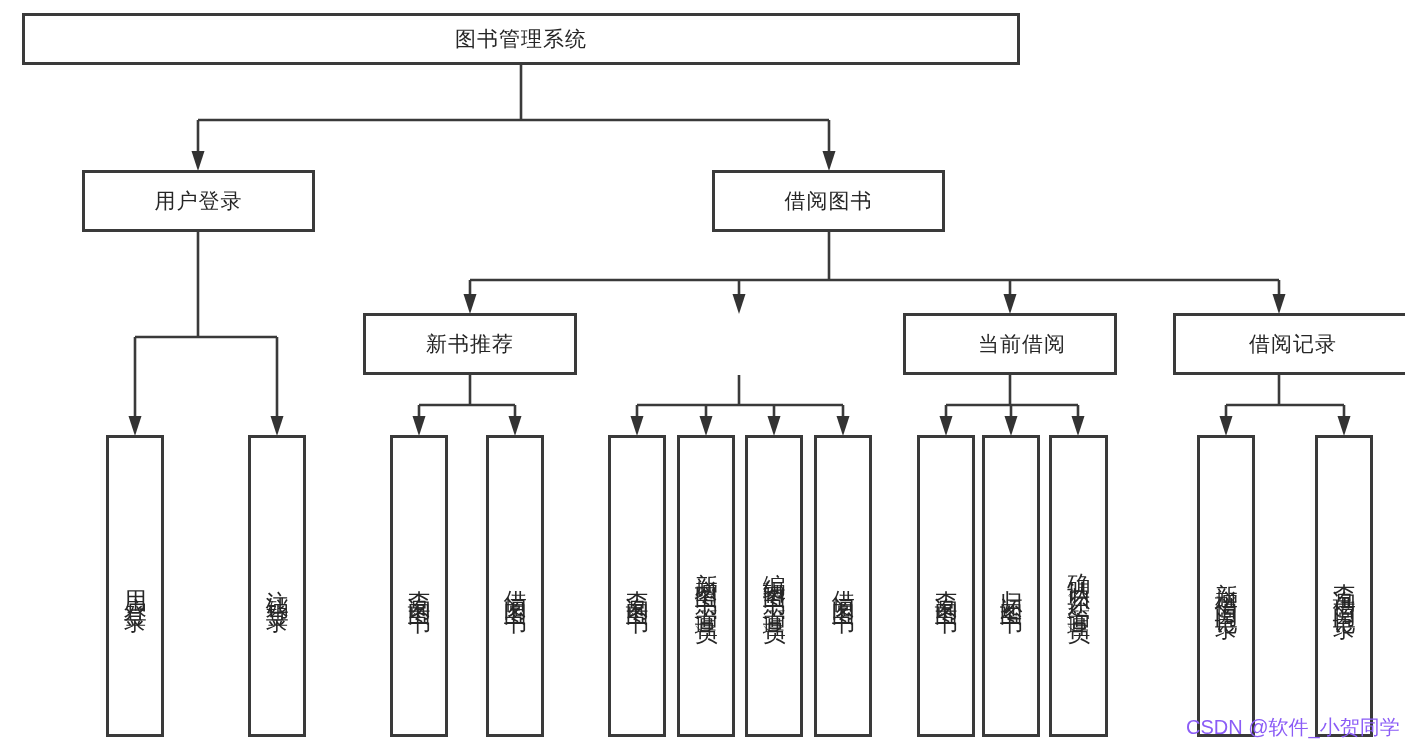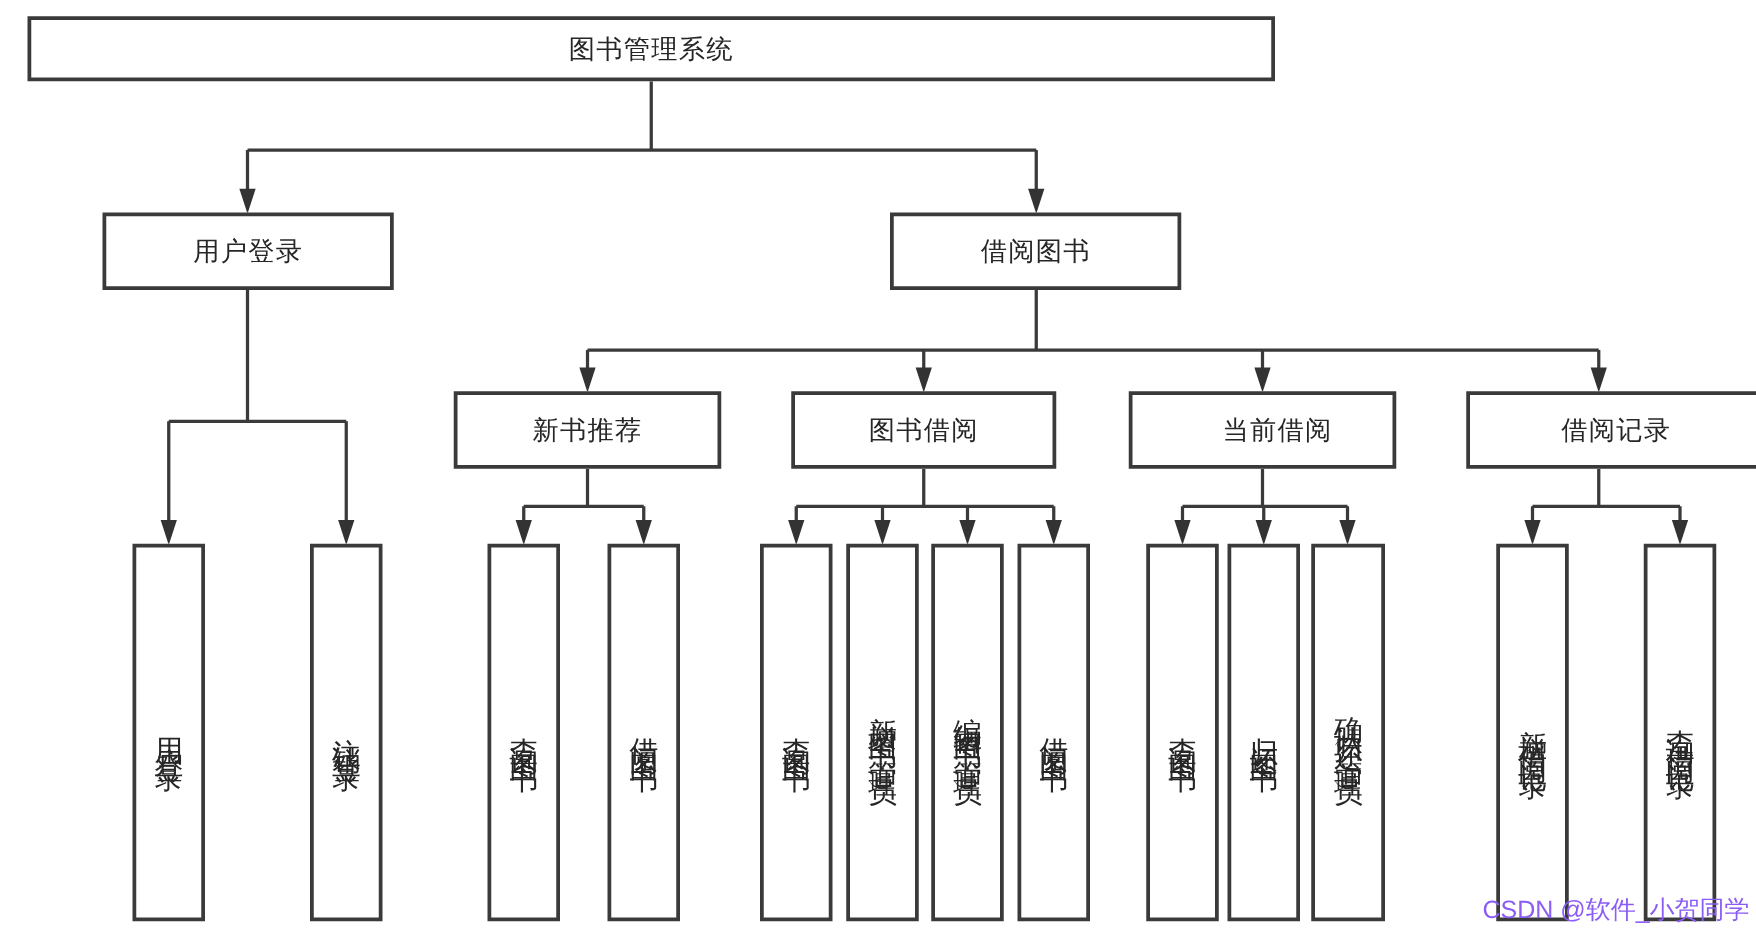--- a/index.html
+++ b/index.html
@@ -124,23 +124,20 @@
   <div class="node hnode" style="left:82px; top:170px; width:233px; height:62px;">
     <span>用户登录</span>
   </div>
   <div class="node hnode" style="left:712px; top:170px; width:233px; height:62px;">
     <span>借阅图书</span>
   </div>
 
   <div class="node hnode" style="left:363px; top:313px; width:214px; height:62px;">
     <span>新书推荐</span>
   </div>
-  <div class="node hnode" style="left:633px; top:313px; width:212px; height:62px;">
-    <span>图书借阅</span>
-  </div>
   <div class="node hnode" style="left:903px; top:313px; width:214px; height:62px;padding-left:24px;">
     <span>当前借阅</span>
   </div>
   <div class="node hnode" style="left:1173px; top:313px; width:240px; height:62px;">
     <span>借阅记录</span>
   </div>
 
   <div class="node vnode" style="left:106px; top:435px; width:58px; height:302px;">
     <span>用户登录</span>
   </div>

